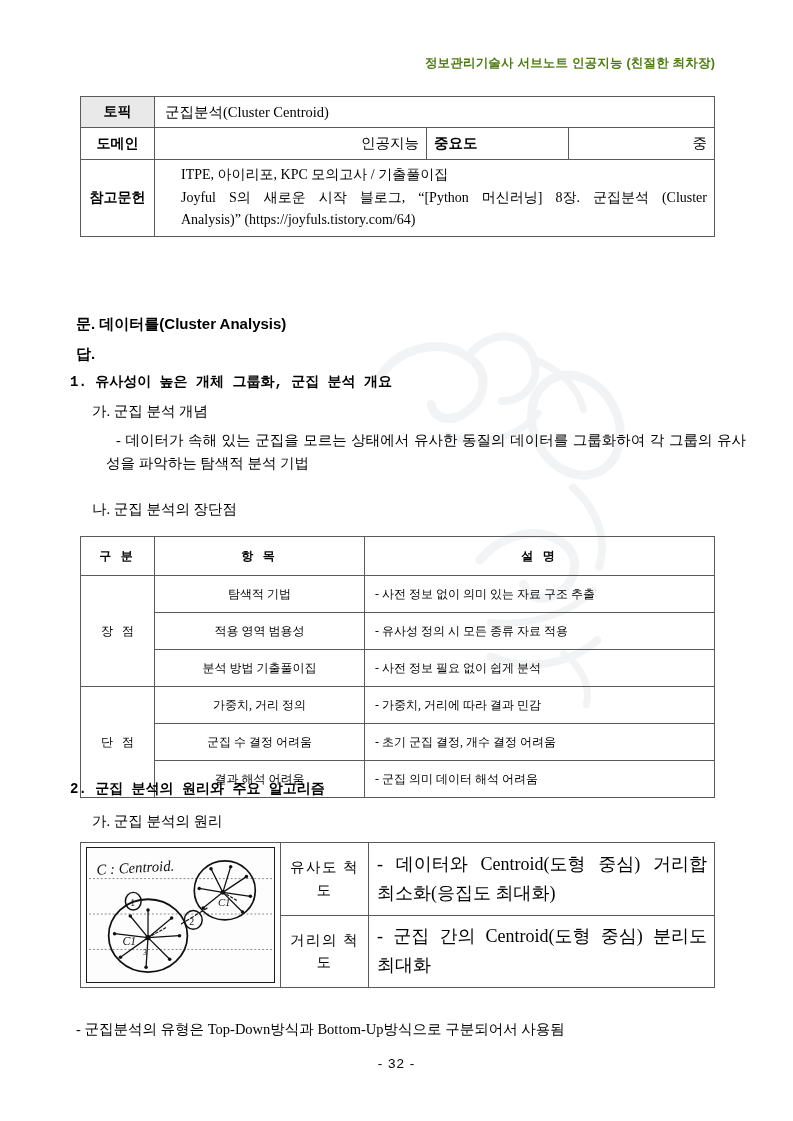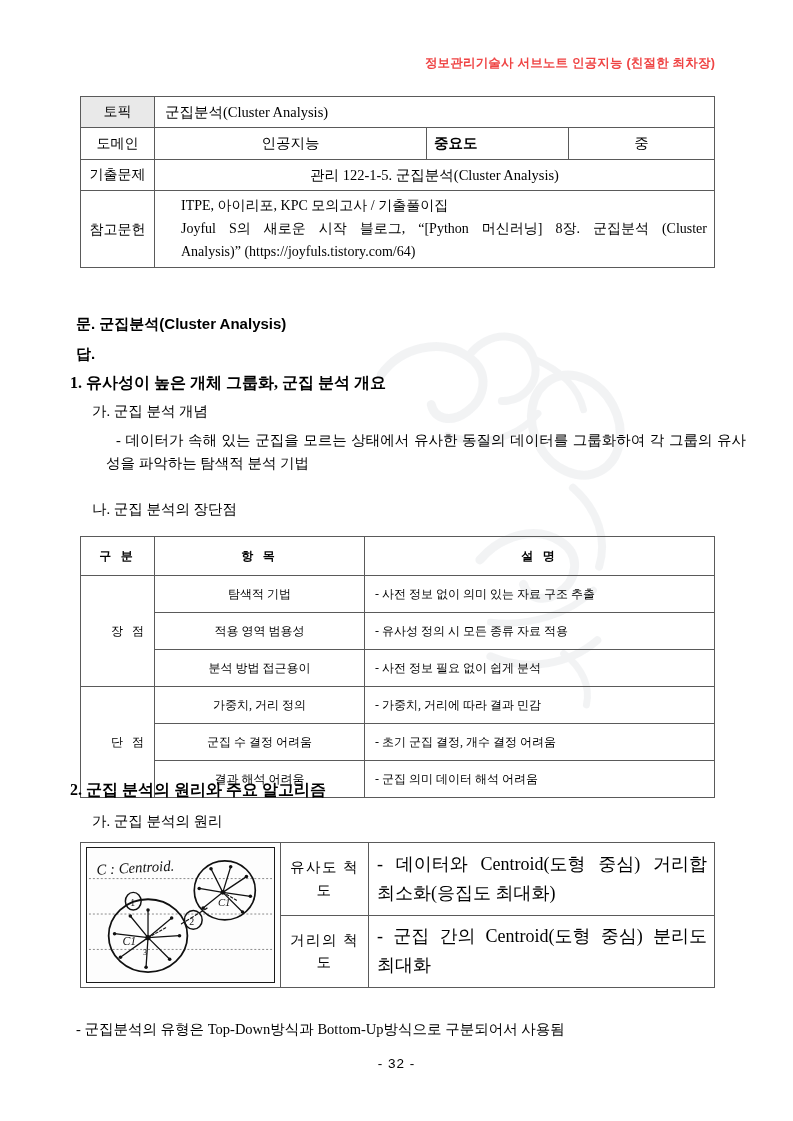--- a/index.html
+++ b/index.html
@@ -40,21 +40,21 @@
 
   
   .doc-header {
     position: absolute;
     top: 55px;
     right: 78px;
     font-size: 12.5px;
     font-family: "Liberation Sans", "DejaVu Sans", sans-serif;
     font-weight: bold;
     letter-spacing: 0.2px;
-    color: #ef4444;
+    color: #4d7c0f;
     white-space: nowrap;
   }
 
   
   table.doc-tbl {
     border-collapse: collapse;
     table-layout: fixed;
     font-size: 14.5px;
   }
   table.doc-tbl td {
@@ -66,30 +66,30 @@
 
   
   #info-table {
     position: absolute;
     left: 80px;
     top: 96px;
     width: 634px;
   }
   #info-table td.lbl {
     text-align: center;
-    font-weight: normal;
+    font-weight: bold;
     font-family: "Liberation Sans", "DejaVu Sans", sans-serif;
     font-size: 14px;
     width: 74px;
   }
   #info-table td.lbl-shaded {
     background: #e9e9e9;
   }
   #info-table td.val-left { text-align: left; padding-left: 10px; }
-  #info-table td.val-center { text-align: center; }
+  #info-table td.val-center { text-align: right; }
   #info-table td.bold-center {
     text-align: left;
     font-weight: bold;
     font-family: "Liberation Sans", "DejaVu Sans", sans-serif;
   }
   #info-table td.refs {
     text-align: left;
     padding-left: 26px;
     line-height: 1.62;
     font-size: 14px;
@@ -106,23 +106,23 @@
     position: absolute;
     left: 76px;
     font-family: "Liberation Sans", "DejaVu Sans", sans-serif;
     font-weight: bold;
     font-size: 15px;
     white-space: nowrap;
   }
   .h-sec {
     position: absolute;
     left: 70px;
-    font-family: Liberation Serif, serif;
-    font-weight: bold;
-    font-size: 16px;
+    font-family: Liberation Mono, monospace;
+    font-weight: bold;
+    font-size: 14px;
     white-space: nowrap;
   }
   .h-sub {
     position: absolute;
     left: 92px;
     font-size: 14.5px;
     white-space: nowrap;
   }
   .para {
     position: absolute;
@@ -154,21 +154,21 @@
     font-size: 12px;
   }
   #proscons-table td.hd {
     text-align: center;
     font-weight: bold;
     font-family: "Liberation Sans", "DejaVu Sans", sans-serif;
     letter-spacing: 3px;
     height: 30px;
   }
   #proscons-table td.cat {
-    text-align: right;
+    text-align: left;
     letter-spacing: 3px;
     width: 74px;
     padding-left: 20px;
   }
   #proscons-table td.item {
     text-align: center;
     width: 210px;
   }
   #proscons-table td.desc {
     text-align: left;
@@ -255,44 +255,40 @@
     <table class="doc-tbl" id="info-table">
       <colgroup>
         <col style="width:74px">
           <col style="width:272px">
           <col style="width:142px">
           <col style="width:146px">
       </colgroup>
       <tbody>
         <tr>
           <td class="lbl lbl-shaded">토픽</td>
-          <td class="val-left" colspan="3">군집분석(Cluster Analysis)</td>
+          <td class="val-left" colspan="3">군집분석(Cluster Centroid)</td>
         </tr>
         <tr>
           <td class="lbl">도메인</td>
           <td class="val-center">인공지능</td>
           <td class="bold-center">중요도</td>
           <td class="val-center">중</td>
-        </tr>
-        <tr>
-          <td class="lbl">기출문제</td>
-          <td class="val-center" colspan="3">관리 122-1-5. 군집분석(Cluster Analysis)</td>
         </tr>
         <tr>
           <td class="lbl">참고문헌</td>
           <td class="refs" colspan="3">
             <span class="jline">ITPE, 아이리포, KPC 모의고사 / 기출풀이집</span>
             <span class="just">Joyful S의 새로운 시작 블로그, “[Python 머신러닝] 8장. 군집분석 (Cluster</span>
             <span class="jline">Analysis)” (https://joyfuls.tistory.com/64)</span>
           </td>
         </tr>
       </tbody>
     </table>
 
-    <div class="h-q" style="top:315px">문. 군집분석(Cluster Analysis)</div>
+    <div class="h-q" style="top:315px">문. 데이터를(Cluster Analysis)</div>
     <div class="h-q" style="top:345px">답.</div>
 
     <div class="h-sec" style="top:373px">1. 유사성이 높은 개체 그룹화, 군집 분석 개요</div>
     <div class="h-sub" style="top:402px">가. 군집 분석 개념</div>
     <div class="para" style="top:429px">- 데이터가 속해 있는 군집을 모르는 상태에서 유사한 동질의 데이터를 그룹화하여 각 그룹의 유사성을 파악하는 탐색적 분석 기법</div>
     <div class="h-sub" style="top:500px">나. 군집 분석의 장단점</div>
 
     <table class="doc-tbl" id="proscons-table">
       <colgroup>
           <col style="width:74px">
@@ -308,21 +304,21 @@
         <tr>
           <td class="cat" rowspan="3">장 점</td>
           <td class="item">탐색적 기법</td>
           <td class="desc">- 사전 정보 없이 의미 있는 자료 구조 추출</td>
         </tr>
         <tr>
           <td class="item">적용 영역 범용성</td>
           <td class="desc">- 유사성 정의 시 모든 종류 자료 적용</td>
         </tr>
         <tr>
-          <td class="item">분석 방법 접근용이</td>
+          <td class="item">분석 방법 기출풀이집</td>
           <td class="desc">- 사전 정보 필요 없이 쉽게 분석</td>
         </tr>
         <tr>
           <td class="cat" rowspan="3">단 점</td>
           <td class="item">가중치, 거리 정의</td>
           <td class="desc">- 가중치, 거리에 따라 결과 민감</td>
         </tr>
         <tr>
           <td class="item">군집 수 결정 어려움</td>
           <td class="desc">- 초기 군집 결정, 개수 결정 어려움</td>

